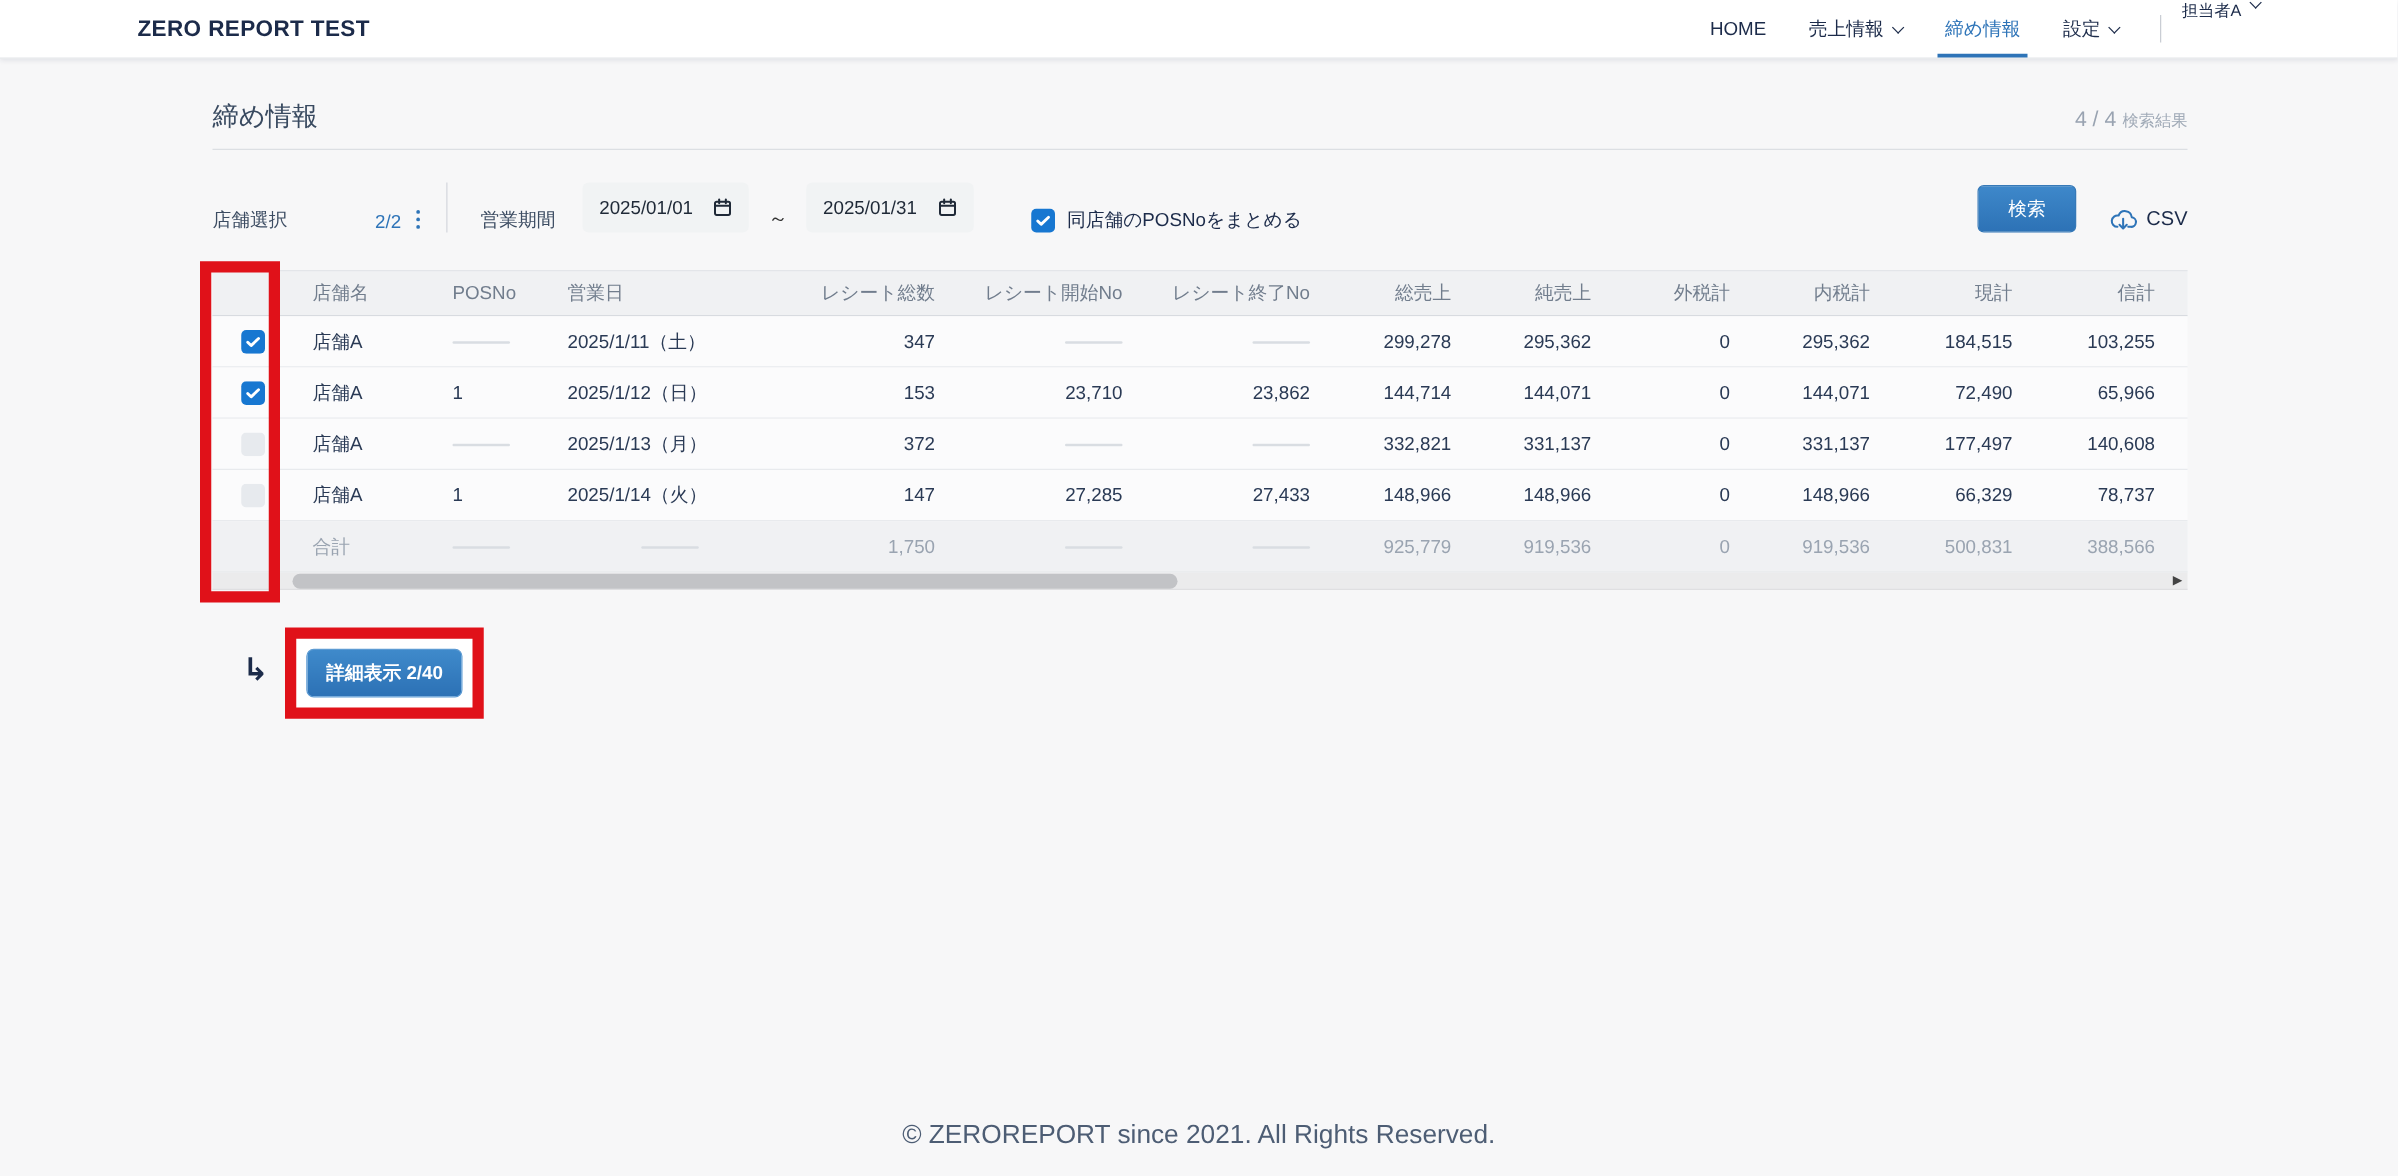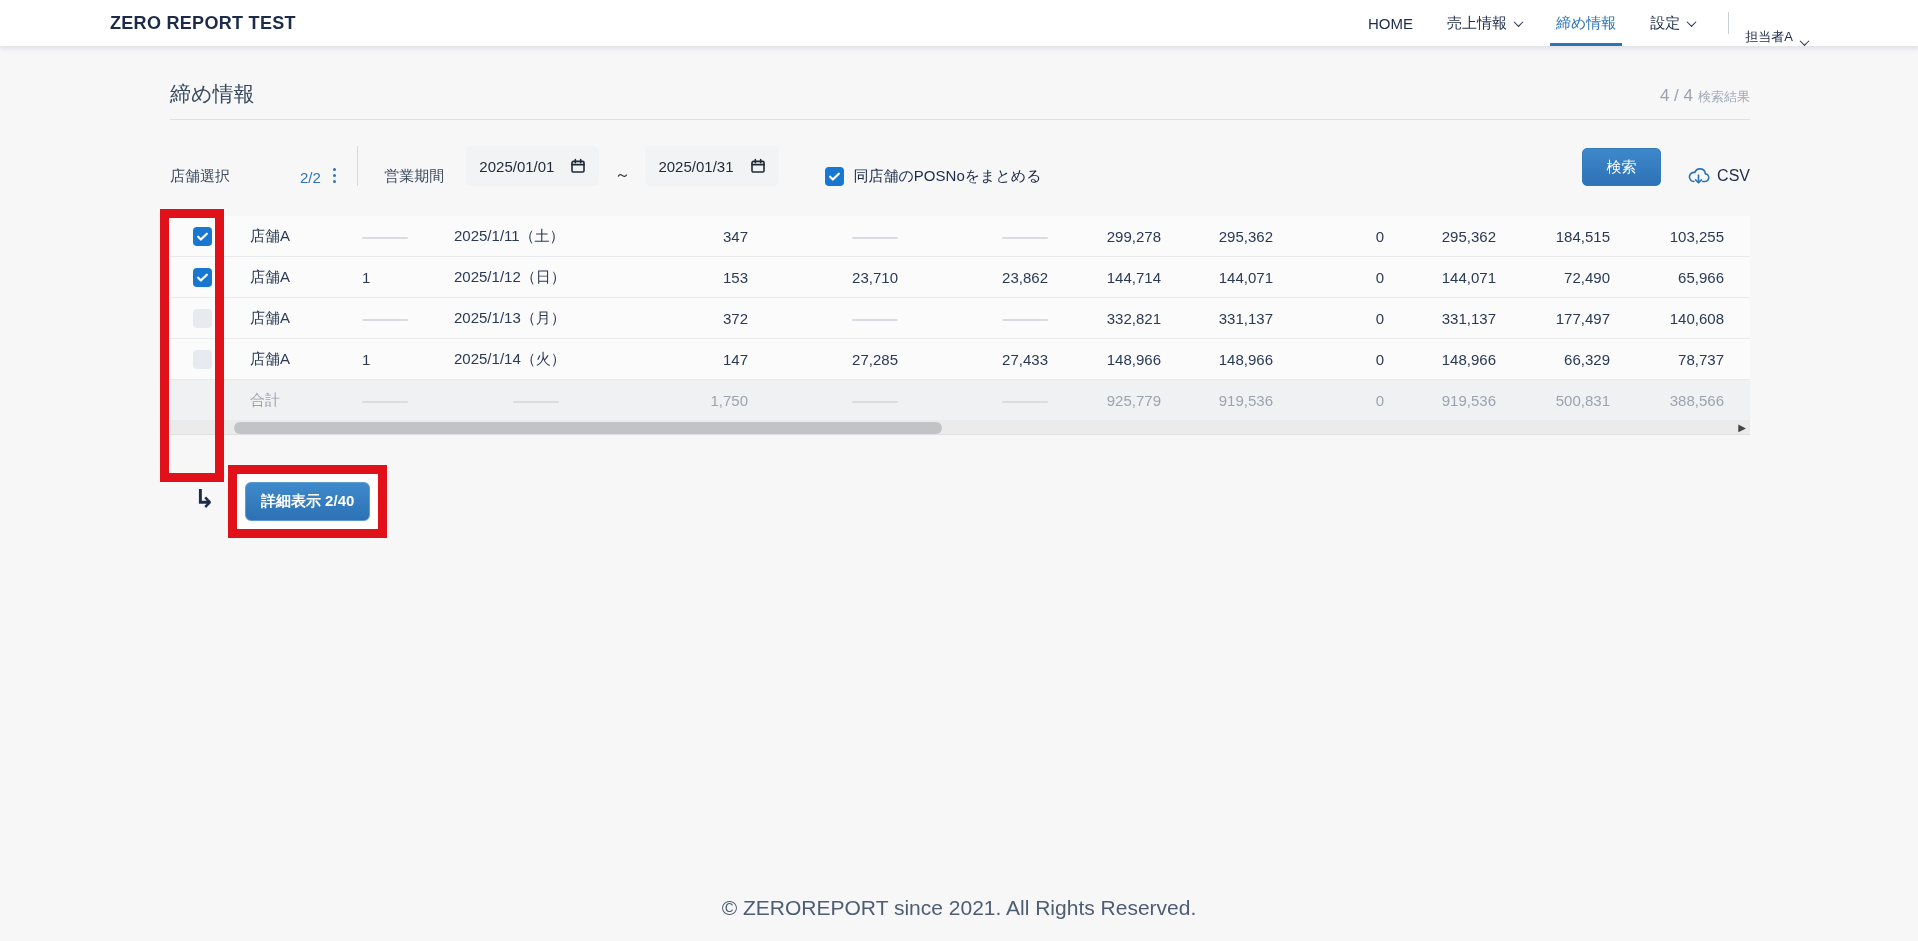--- a/index.html
+++ b/index.html
@@ -24,21 +24,21 @@
   nav{display:flex;align-items:stretch;}
   .nav-item{display:flex;align-items:center;padding:0 17px;font-size:15px;
     color:var(--navy);cursor:pointer;position:relative;white-space:nowrap;}
   .nav-item.active{color:var(--blue);}
   .nav-item.active::after{content:"";position:absolute;left:11px;right:11px;bottom:0;
     height:3px;background:var(--blue);}
   .chev{width:7px;height:7px;border-right:1.7px solid currentColor;
     border-bottom:1.7px solid currentColor;transform:rotate(45deg) translate(-1px,-1px);
     display:inline-block;margin-left:8px;}
   .nav-sep{width:1px;background:#c9cdd4;margin:12px 16px;}
-  .user-menu{display:flex;align-items:flex-end;font-size:13px;cursor:pointer;white-space:nowrap;margin-top:44px;}
+  .user-menu{display:flex;align-items:flex-start;font-size:13px;cursor:pointer;white-space:nowrap;}
   
   main{padding:34px 168px 0 170px;position:relative;}
   .title-row{display:flex;justify-content:space-between;align-items:flex-end;
     border-bottom:1px solid #dcdfe3;padding-bottom:13px;}
   h1{margin:0;font-size:21px;font-weight:500;color:#394a60;line-height:1.2;}
   .result{color:#99a3b1;font-size:17px;white-space:nowrap;}
   .result .result-label{font-size:13px;color:#a0aab7;margin-left:5px;}
   
   .filter-row{margin-top:26px;display:flex;align-items:flex-end;height:40px;font-size:15px;}
   .flabel{color:#3c4c62;white-space:nowrap;}
@@ -168,20 +168,35 @@
           <path d="M12 10v8"></path>
           <path d="m8.8 15.2 3.2 3.2 3.2-3.2"></path>
         </svg>
       <span>CSV</span>
     </div>
   </div>
 
   <div class="table-wrap">
     <div class="col-annotation"></div>
     <div id="table-body">
+        <div class="trow head">
+          <div class="tcell cbcell"></div>
+          <div class="tcell align-l" style="width: 112px; flex: 0 0 112px;">店舗名</div>
+          <div class="tcell align-l" style="width: 92px; flex: 0 0 92px;">POSNo</div>
+          <div class="tcell align-l" style="width: 200px; flex: 0 0 200px;">営業日</div>
+          <div class="tcell align-r" style="width: 130px; flex: 0 0 130px;">レシート総数</div>
+          <div class="tcell align-r" style="width: 150px; flex: 0 0 150px;">レシート開始No</div>
+          <div class="tcell align-r" style="width: 150px; flex: 0 0 150px;">レシート終了No</div>
+          <div class="tcell align-r" style="width: 113px; flex: 0 0 113px;">総売上</div>
+          <div class="tcell align-r" style="width: 112px; flex: 0 0 112px;">純売上</div>
+          <div class="tcell align-r" style="width: 111px; flex: 0 0 111px;">外税計</div>
+          <div class="tcell align-r" style="width: 112px; flex: 0 0 112px;">内税計</div>
+          <div class="tcell align-r" style="width: 114px; flex: 0 0 114px;">現計</div>
+          <div class="tcell align-r" style="width: 114px; flex: 0 0 114px;">信計</div>
+        </div>
         <div class="trow data">
           <div class="tcell cbcell">
             <span class="cb checked">
               <svg viewBox="0 0 24 24" width="13" height="13">
                 <path d="M4 12.5l5 5L20 7" stroke="#fff" stroke-width="4.2" fill="none" stroke-linecap="round" stroke-linejoin="round"></path>
               </svg>
             </span>
           </div>
           <div class="tcell align-l" style="width: 112px; flex: 0 0 112px;">店舗A</div>
           <div class="tcell align-l" style="width: 92px; flex: 0 0 92px;"><span class="dash-line"></span></div>

